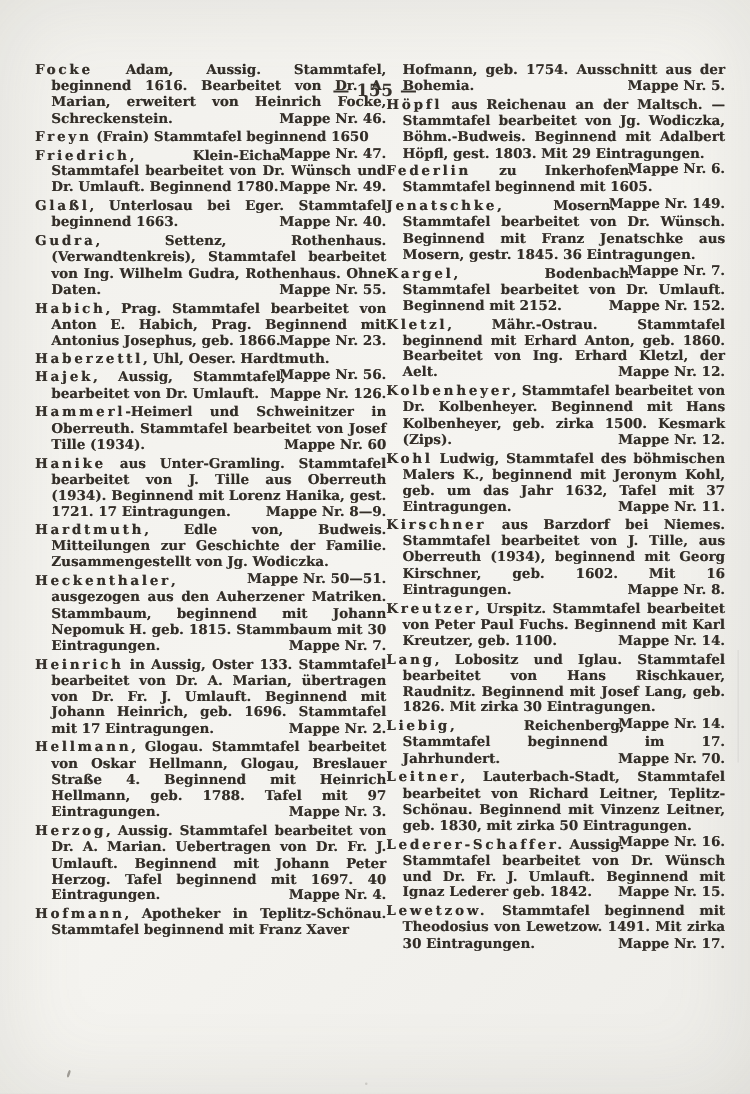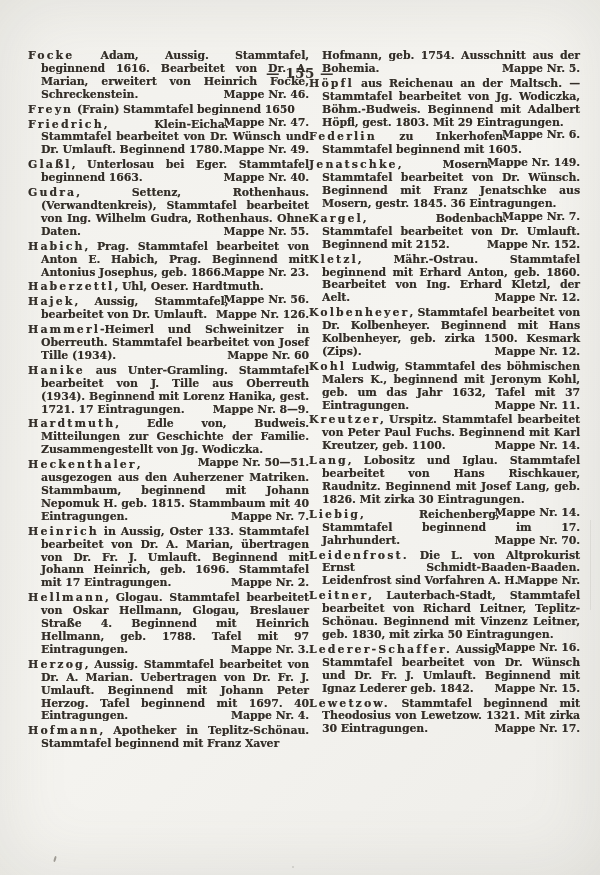--- a/index.html
+++ b/index.html
@@ -68,40 +68,40 @@
         <p class="entry"><span class="surname">Freyn</span><span class="body"> (Frain) Stammtafel beginnend 1650</span><span class="mappe">Mappe Nr. 47.</span></p>
         <p class="entry"><span class="surname">Friedrich</span><span class="body">, Klein-Eicha. Stammtafel bearbeitet von Dr. Wünsch und Dr. Umlauft. Beginnend 1780.</span><span class="mappe">Mappe Nr. 49.</span></p>
         <p class="entry"><span class="surname">Glaßl</span><span class="body">, Unterlosau bei Eger. Stammtafel beginnend 1663.</span><span class="mappe">Mappe Nr. 40.</span></p>
         <p class="entry"><span class="surname">Gudra</span><span class="body">, Settenz, Rothenhaus. (Verwandtenkreis), Stammtafel bearbeitet von Ing. Wilhelm Gudra, Rothenhaus. Ohne Daten.</span><span class="mappe">Mappe Nr. 55.</span></p>
         <p class="entry"><span class="surname">Habich</span><span class="body">, Prag. Stammtafel bearbeitet von Anton E. Habich, Prag. Beginnend mit Antonius Josephus, geb. 1866.</span><span class="mappe">Mappe Nr. 23.</span></p>
         <p class="entry"><span class="surname">Haberzettl</span><span class="body">, Uhl, Oeser. Hardtmuth.</span><span class="mappe">Mappe Nr. 56.</span></p>
         <p class="entry"><span class="surname">Hajek</span><span class="body">, Aussig, Stammtafel, bearbeitet von Dr. Umlauft.</span><span class="mappe">Mappe Nr. 126.</span></p>
         <p class="entry"><span class="surname">Hammerl</span><span class="body">-Heimerl und Schweinitzer in Oberreuth. Stammtafel bearbeitet von Josef Tille (1934).</span><span class="mappe">Mappe Nr. 60</span></p>
         <p class="entry"><span class="surname">Hanike</span><span class="body"> aus Unter-Gramling. Stammtafel bearbeitet von J. Tille aus Oberreuth (1934). Beginnend mit Lorenz Hanika, gest. 1721. 17 Eintragungen.</span><span class="mappe">Mappe Nr. 8—9.</span></p>
         <p class="entry"><span class="surname">Hardtmuth</span><span class="body">, Edle von, Budweis. Mitteilungen zur Geschichte der Familie. Zusammengestellt von Jg. Wodiczka.</span><span class="mappe">Mappe Nr. 50—51.</span></p>
-        <p class="entry"><span class="surname">Heckenthaler</span><span class="body">, ausgezogen aus den Auherzener Matriken. Stammbaum, beginnend mit Johann Nepomuk H. geb. 1815. Stammbaum mit 40 Eintragungen.</span><span class="mappe">Mappe Nr. 7.</span></p>
+        <p class="entry"><span class="surname">Heckenthaler</span><span class="body">, ausgezogen aus den Auherzener Matriken. Stammbaum, beginnend mit Johann Nepomuk H. geb. 1815. Stammbaum mit 30 Eintragungen.</span><span class="mappe">Mappe Nr. 7.</span></p>
         <p class="entry"><span class="surname">Heinrich</span><span class="body"> in Aussig, Oster 133. Stammtafel bearbeitet von Dr. A. Marian, übertragen von Dr. Fr. J. Umlauft. Beginnend mit Johann Heinrich, geb. 1696. Stammtafel mit 17 Eintragungen.</span><span class="mappe">Mappe Nr. 2.</span></p>
         <p class="entry"><span class="surname">Hellmann</span><span class="body">, Glogau. Stammtafel bearbeitet von Oskar Hellmann, Glogau, Breslauer Straße 4. Beginnend mit Heinrich Hellmann, geb. 1788. Tafel mit 97 Eintragungen.</span><span class="mappe">Mappe Nr. 3.</span></p>
         <p class="entry"><span class="surname">Herzog</span><span class="body">, Aussig. Stammtafel bearbeitet von Dr. A. Marian. Uebertragen von Dr. Fr. J. Umlauft. Beginnend mit Johann Peter Herzog. Tafel beginnend mit 1697. 40 Eintragungen.</span><span class="mappe">Mappe Nr. 4.</span></p>
         <p class="entry"><span class="surname">Hofmann</span><span class="body">, Apotheker in Teplitz-Schönau. Stammtafel beginnend mit Franz Xaver</span></p>
       </div>
     <div class="col right" id="col-right">
         <p class="entry cont"><span class="body">Hofmann, geb. 1754. Ausschnitt aus der Bohemia.</span><span class="mappe">Mappe Nr. 5.</span></p>
         <p class="entry"><span class="surname">Höpfl</span><span class="body"> aus Reichenau an der Maltsch. — Stammtafel bearbeitet von Jg. Wodiczka, Böhm.-Budweis. Beginnend mit Adalbert Höpfl, gest. 1803. Mit 29 Eintragungen.</span><span class="mappe">Mappe Nr. 6.</span></p>
         <p class="entry"><span class="surname">Federlin</span><span class="body"> zu Inkerhofen. Stammtafel beginnend mit 1605.</span><span class="mappe">Mappe Nr. 149.</span></p>
         <p class="entry"><span class="surname">Jenatschke</span><span class="body">, Mosern. Stammtafel bearbeitet von Dr. Wünsch. Beginnend mit Franz Jenatschke aus Mosern, gestr. 1845. 36 Eintragungen.</span><span class="mappe">Mappe Nr. 7.</span></p>
         <p class="entry"><span class="surname">Kargel</span><span class="body">, Bodenbach. Stammtafel bearbeitet von Dr. Umlauft. Beginnend mit 2152.</span><span class="mappe">Mappe Nr. 152.</span></p>
         <p class="entry"><span class="surname">Kletzl</span><span class="body">, Mähr.-Ostrau. Stammtafel beginnend mit Erhard Anton, geb. 1860. Bearbeitet von Ing. Erhard Kletzl, der Aelt.</span><span class="mappe">Mappe Nr. 12.</span></p>
         <p class="entry"><span class="surname">Kolbenheyer</span><span class="body">, Stammtafel bearbeitet von Dr. Kolbenheyer. Beginnend mit Hans Kolbenheyer, geb. zirka 1500. Kesmark (Zips).</span><span class="mappe">Mappe Nr. 12.</span></p>
         <p class="entry"><span class="surname">Kohl</span><span class="body"> Ludwig, Stammtafel des böhmischen Malers K., beginnend mit Jeronym Kohl, geb. um das Jahr 1632, Tafel mit 37 Eintragungen.</span><span class="mappe">Mappe Nr. 11.</span></p>
+        <p class="entry"><span class="surname">Kirschner</span><span class="body"> aus Barzdorf bei Niemes. Stammtafel bearbeitet von J. Tille, aus Oberreuth (1934), beginnend mit Georg Kirschner, geb. 1602. Mit 16 Eintragungen.</span><span class="mappe">Mappe Nr. 8.</span></p>
         <p class="entry"><span class="surname">Kreutzer</span><span class="body">, Urspitz. Stammtafel bearbeitet von Peter Paul Fuchs. Beginnend mit Karl Kreutzer, geb. 1100.</span><span class="mappe">Mappe Nr. 14.</span></p>
         <p class="entry"><span class="surname">Lang</span><span class="body">, Lobositz und Iglau. Stammtafel bearbeitet von Hans Rischkauer, Raudnitz. Beginnend mit Josef Lang, geb. 1826. Mit zirka 30 Eintragungen.</span><span class="mappe">Mappe Nr. 14.</span></p>
         <p class="entry"><span class="surname">Liebig</span><span class="body">, Reichenberg, Stammtafel beginnend im 17. Jahrhundert.</span><span class="mappe">Mappe Nr. 70.</span></p>
-        <p class="entry"><span class="surname">Leidenfrost.</span><span class="body"> Die L. von Altprokurist Ernst Schmidt-Baaden-Baaden. Leidenfrost sind Vorfahren A. H.</span><span class="mappe">Mappe Nr.</span></p>
         <p class="entry"><span class="surname">Leitner</span><span class="body">, Lauterbach-Stadt, Stammtafel bearbeitet von Richard Leitner, Teplitz-Schönau. Beginnend mit Vinzenz Leitner, geb. 1830, mit zirka 50 Eintragungen.</span><span class="mappe">Mappe Nr. 16.</span></p>
         <p class="entry"><span class="surname">Lederer-Schaffer.</span><span class="body"> Aussig. Stammtafel bearbeitet von Dr. Wünsch und Dr. Fr. J. Umlauft. Beginnend mit Ignaz Lederer geb. 1842.</span><span class="mappe">Mappe Nr. 15.</span></p>
-        <p class="entry"><span class="surname">Lewetzow.</span><span class="body"> Stammtafel beginnend mit Theodosius von Lewetzow. 1321. Mit zirka 30 Eintragungen.</span><span class="mappe">Mappe Nr. 17.</span></p>
+        <p class="entry"><span class="surname">Lewetzow.</span><span class="body"> Stammtafel beginnend mit Theodosius von Lewetzow. 1491. Mit zirka 30 Eintragungen.</span><span class="mappe">Mappe Nr. 17.</span></p>
       </div>
   </div>
   <span class="speck s1"></span>
   <span class="speck s2"></span>
   <span class="speck s3"></span>
 </div>
 
 </body></html>

